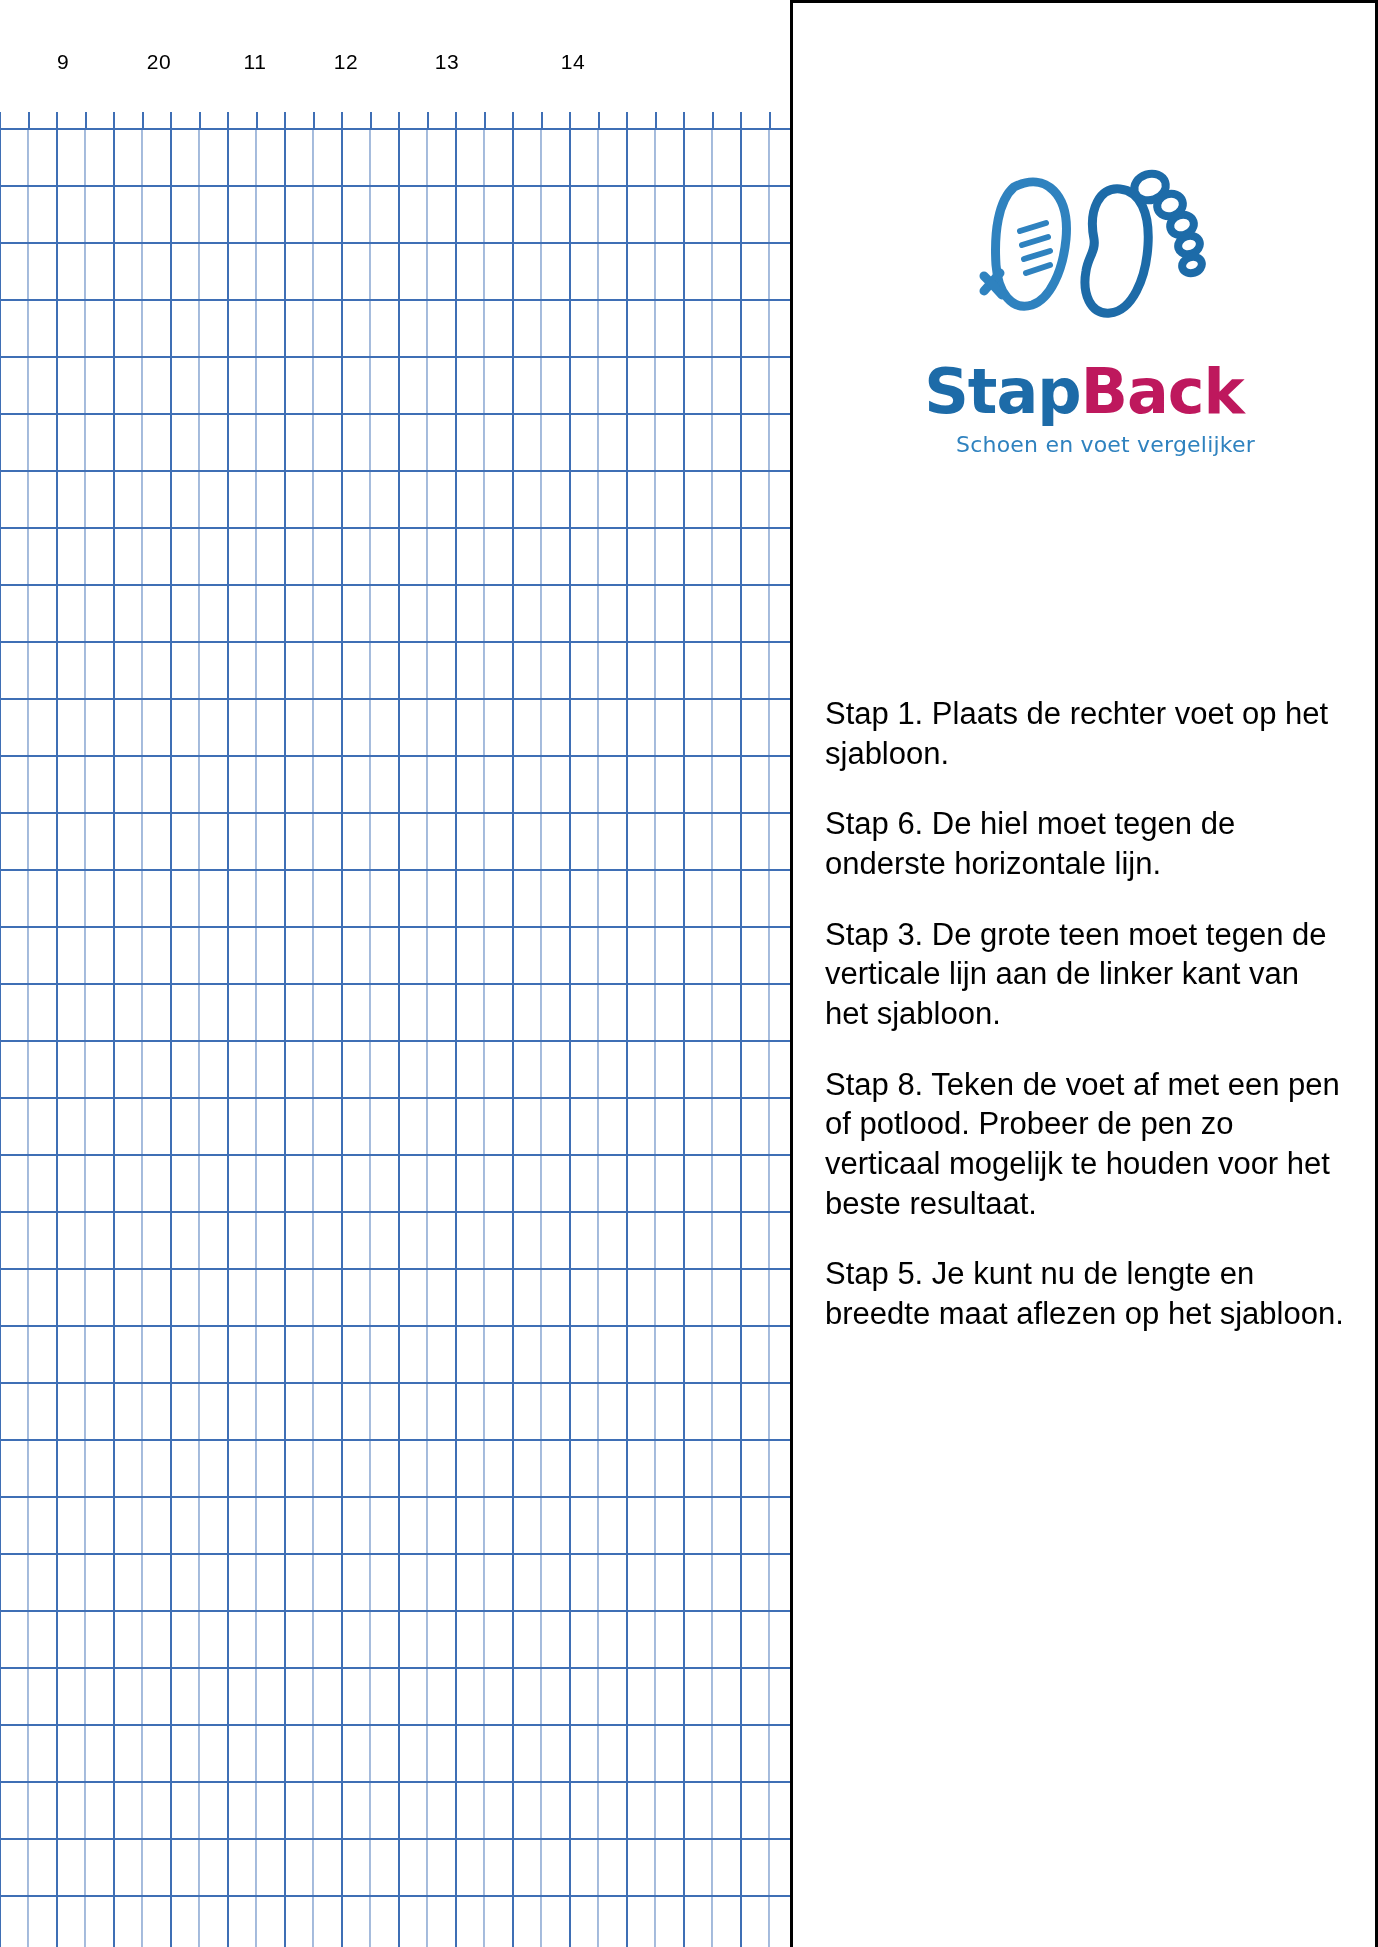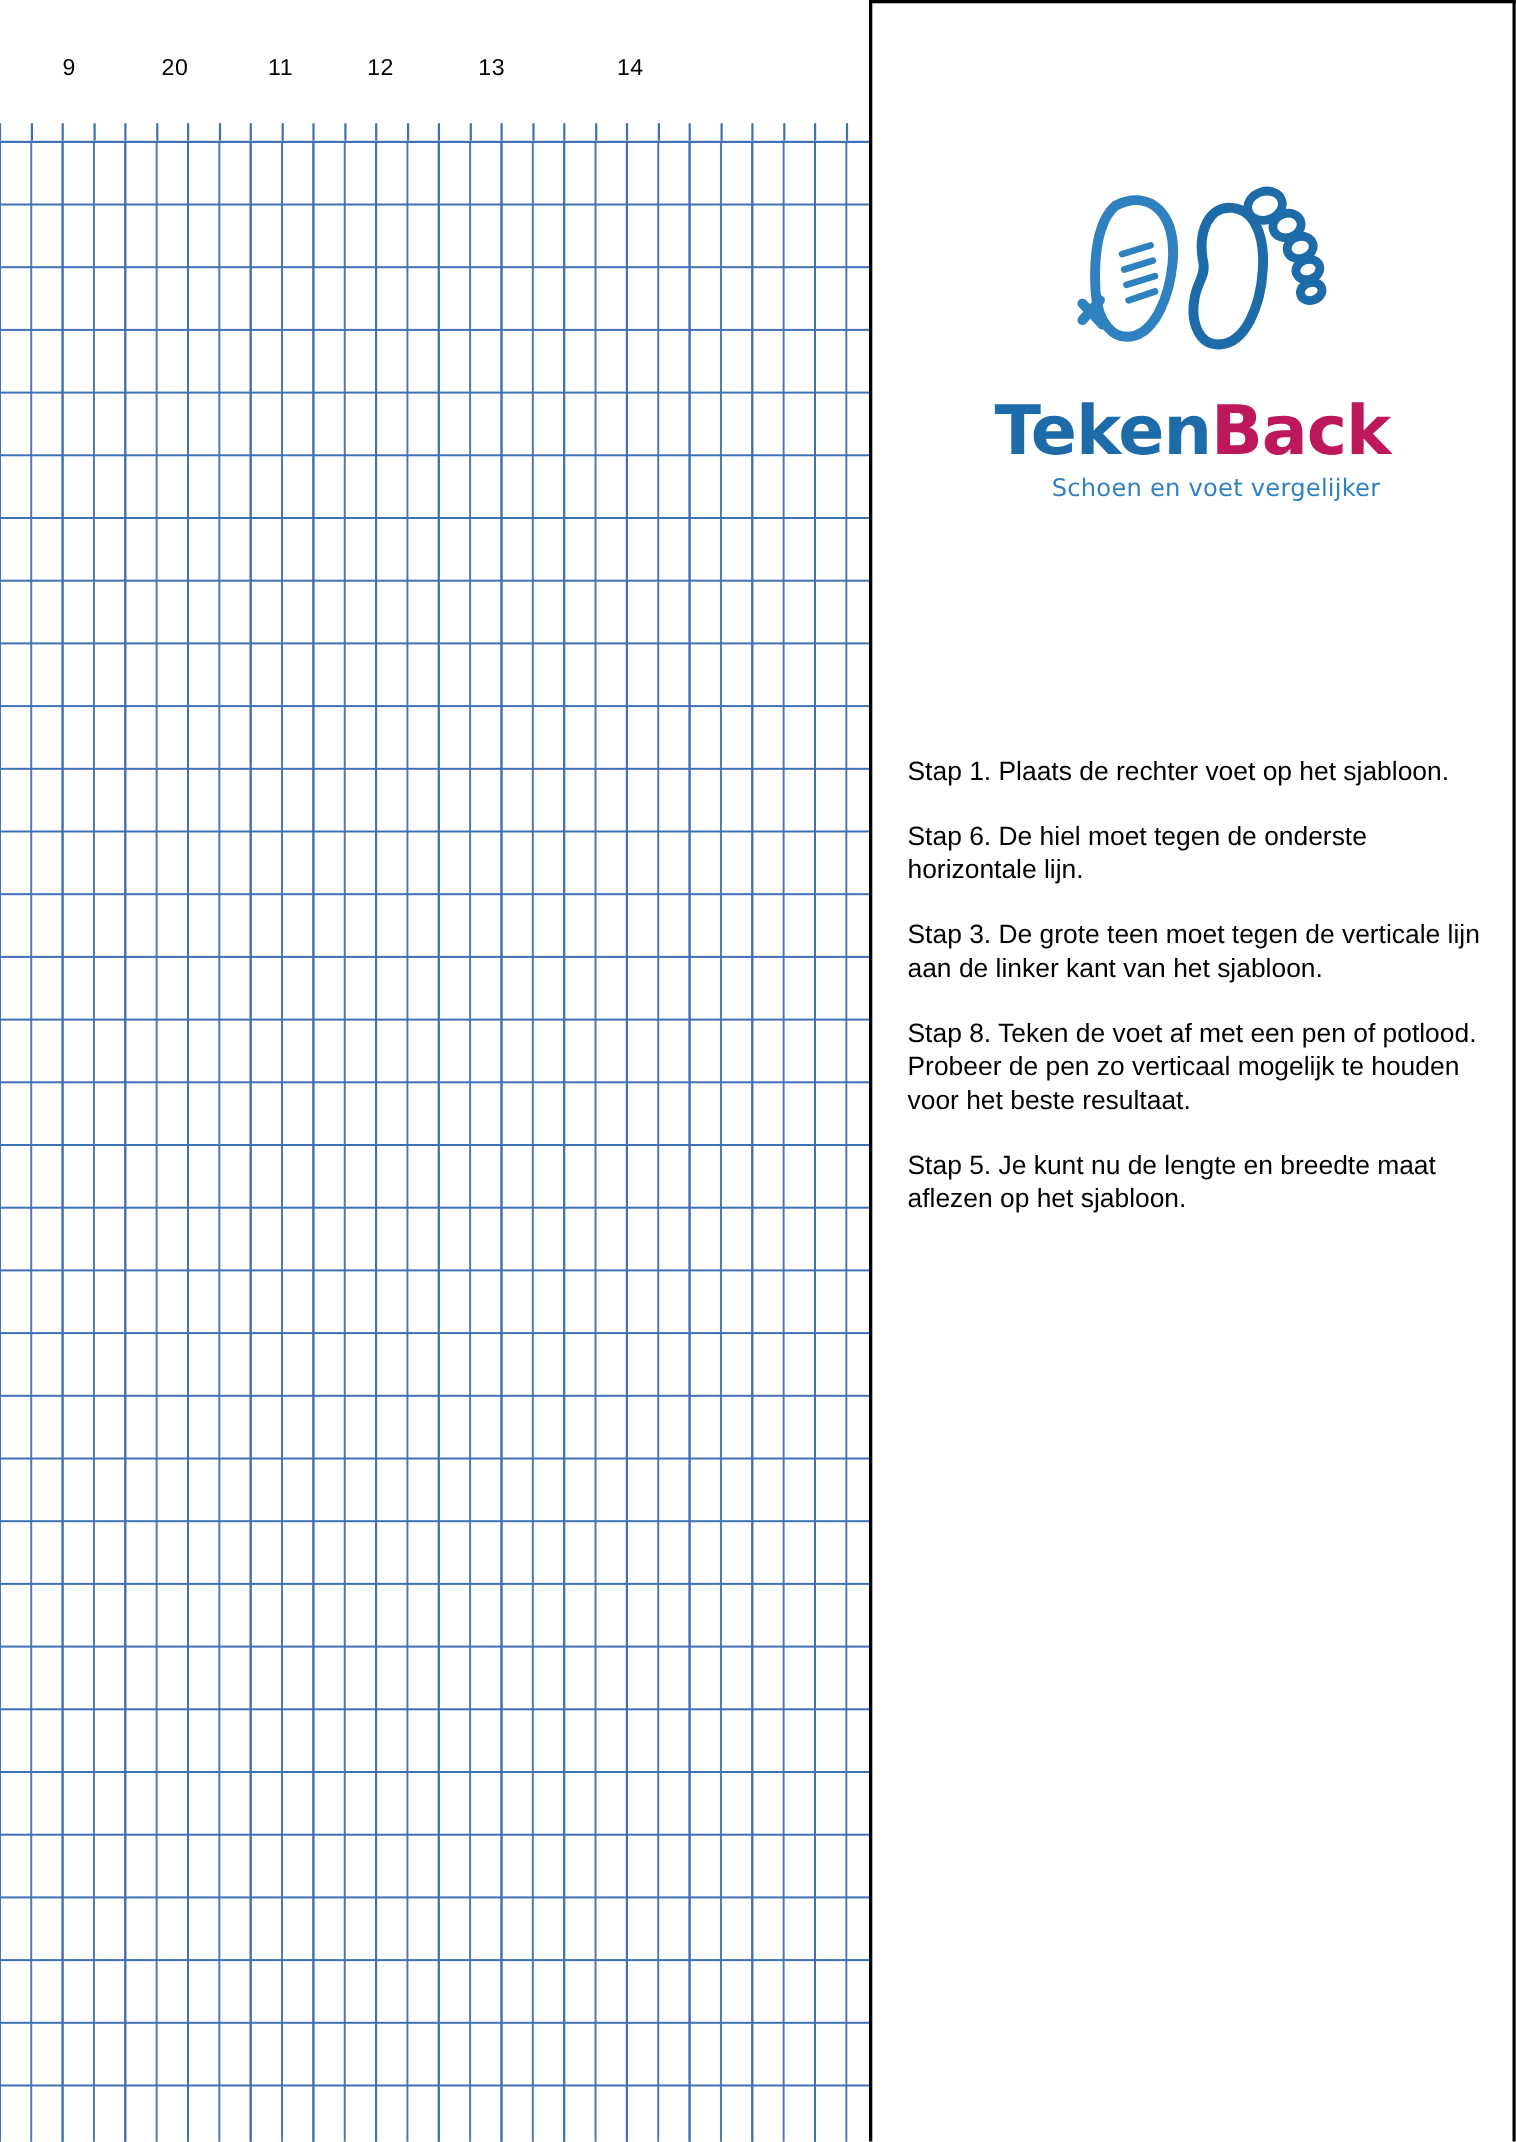--- a/index.html
+++ b/index.html
@@ -136,21 +136,21 @@
 
   
   #steps {
     position: absolute;
     left: 32px;
     top: 660px;
     width: 524px;
   }
   .step {
     font-family: "Liberation Sans", sans-serif;
-    font-size: 24px;
+    font-size: 31px;
     line-height: 1.28;
     color: #000000;
     margin-bottom: 28px;
   }
 </style>
 </head>
 <body>
 
 <div id="page">
 
@@ -221,21 +221,21 @@
 
         <g fill="none" stroke="#1d6ba8" stroke-width="8">
           <ellipse cx="196" cy="34" rx="16" ry="13" transform="rotate(-18 196 34)"></ellipse>
           <ellipse cx="216" cy="52" rx="13" ry="11" transform="rotate(-18 216 52)"></ellipse>
           <ellipse cx="228" cy="72" rx="12" ry="10" transform="rotate(-18 228 72)"></ellipse>
           <ellipse cx="235" cy="92" rx="11" ry="9" transform="rotate(-18 235 92)"></ellipse>
           <ellipse cx="238" cy="112" rx="10" ry="8" transform="rotate(-18 238 112)"></ellipse>
         </g>
       </svg>
 
-      <div id="logo-wordmark"><span>Teken</span><span class="back">Back</span></div>
+      <div id="logo-wordmark"><span>Stap</span><span class="back">Back</span></div>
       <div id="logo-tagline">Schoen en voet vergelijker</div>
     </div>
 
     <div id="steps">
       <p class="step">Stap 1. Plaats de rechter voet op het sjabloon.</p>
       <p class="step">Stap 6. De hiel moet tegen de onderste horizontale lijn.</p>
       <p class="step">Stap 3. De grote teen moet tegen de verticale lijn aan de linker kant van het sjabloon.</p>
       <p class="step">Stap 8. Teken de voet af met een pen of potlood. Probeer de pen zo verticaal mogelijk te houden voor het beste resultaat.</p>
       <p class="step">Stap 5. Je kunt nu de lengte en breedte maat aflezen op het sjabloon.</p>
     </div>

